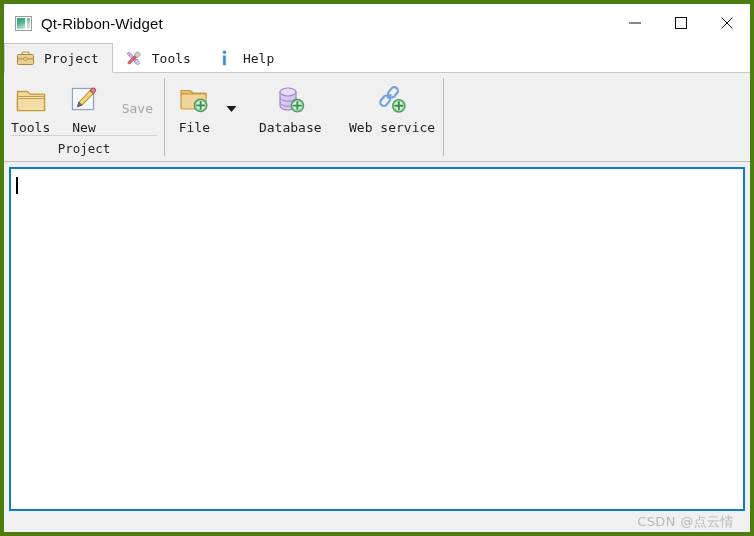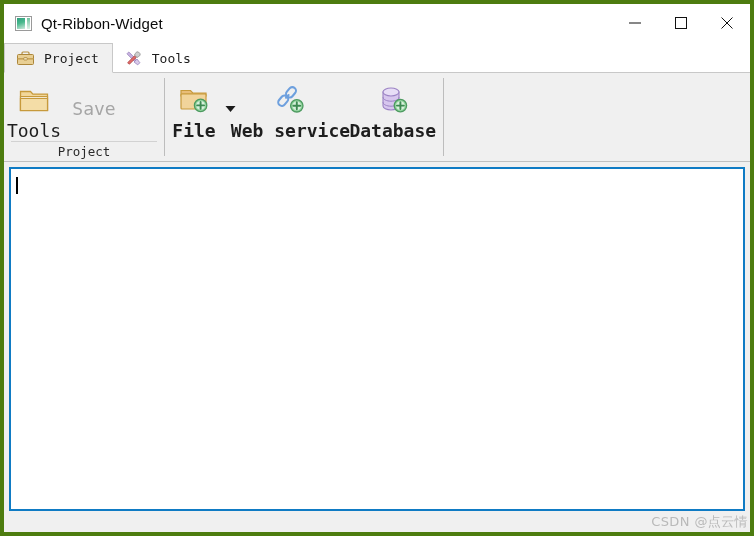--- a/index.html
+++ b/index.html
@@ -196,21 +196,21 @@
     height: 34px;
     display: flex;
     align-items: center;
     justify-content: center;
     flex: 0 0 auto;
   }
   .rbtn .ico svg { display: block; }
   .rbtn .cap {
     margin-top: 3px;
     font-family: "DejaVu Sans Mono", monospace;
-    font-size: 18px;
+    font-size: 13px;
     color: #1e1e1e;
     white-space: nowrap;
     text-align: center;
   }
   .rbtn.disabled .cap { color: #a6a6a6; }
   .rbtn.wide { width: 104px; }
   .rbtn.labelonly { padding-top: 0; justify-content: center; height: 56px; }
 
   .dropcaret {
     width: 16px;
@@ -247,21 +247,21 @@
   }
 
   
   #footer {
     height: 21px;
     min-height: 21px;
     background: #f0f0f0;
     display: flex;
     align-items: center;
     justify-content: flex-end;
-    padding-right: 2px;
+    padding-right: 16px;
     box-sizing: border-box;
     position: relative;
     text-align: right;
   }
   #watermark {
     font-family: "DejaVu Sans", sans-serif;
     font-size: 13px;
     color: #b9b9b9;
     letter-spacing: 0.4px;
     white-space: nowrap;
@@ -322,100 +322,124 @@
           </g>
           <g transform="rotate(45 9.5 9.5)">
             <rect x="8.3" y="6.5" width="2.4" height="10.2" rx="0.6" fill="#e06a68" stroke="#a94442" stroke-width="0.7"></rect>
             <path d="M7.2 2.3 l1.3 -0.9 h2.0 l1.3 0.9 v3.2 l-1.4 0.9 h-1.8 l-1.4 -0.9 z" fill="#cfcfcf" stroke="#8a8a8a" stroke-width="0.7"></path>
           </g>
         </svg>
       </span>
       <span>Tools</span>
     </div>
 
+    <div class="tab">
+      <span class="tab-ico">
+        <svg width="19" height="19" viewBox="0 0 19 19">
+          <circle cx="9.5" cy="3.2" r="1.8" fill="#3f8fd4"></circle>
+          <path d="M7.8 6.6 h3.4 v9.6 h-3.4 z" fill="#6fb0e8"></path>
+          <path d="M8.6 6.6 h1.2 v9.6 h-1.2 z" fill="#2f7cc0"></path>
+        </svg>
+      </span>
+      <span>Help</span>
+    </div>
 
   </div>
 
   <div id="ribbon">
 
     <div class="rgroup" style="width:160px;">
       <div class="btnrow">
         <div class="rbtn">
           <span class="ico">
             <svg width="32" height="32" viewBox="0 0 32 32">
               <path d="M2.5 7.5 h10 l2.4 2.6 h14.6 v16.4 h-27 z" fill="#f2d79a" stroke="#c79a3c" stroke-width="1.3"></path>
               <path d="M2.5 12.6 h27 v13.9 h-27 z" fill="#ffffff" stroke="#c79a3c" stroke-width="1.2"></path>
               <path d="M2.5 14.5 h27 v12 h-27 z" fill="#f4dda7" stroke="#c79a3c" stroke-width="1.2"></path>
             </svg>
           </span>
           <span class="cap">Tools</span>
         </div>
 
+        <div class="rbtn">
+          <span class="ico">
+            <svg width="32" height="32" viewBox="0 0 32 32">
+              <rect x="4.5" y="4.5" width="21" height="21" fill="#ffffff" stroke="#8ba3bd" stroke-width="1.3"></rect>
+              <rect x="6.2" y="6.2" width="17.6" height="17.6" fill="#f4f8fc"></rect>
+              <g transform="rotate(-1 16 16)">
+                <path d="M9.5 22.5 l1.4 -4.4 L22.3 6.6 l3.1 3.1 L13.9 21.1 z" fill="#f6d87a" stroke="#b59432" stroke-width="1.1"></path>
+                <path d="M22.3 6.6 l2.0 -2.0 a1.6 1.6 0 0 1 2.3 0 l0.8 0.8 a1.6 1.6 0 0 1 0 2.3 l-2.0 2.0 z" fill="#e8807e" stroke="#a8504e" stroke-width="1"></path>
+                <path d="M9.5 22.5 l1.4 -4.4 l3.0 3.0 z" fill="#5f6b78" stroke="#49535e" stroke-width="0.8"></path>
+              </g>
+            </svg>
+          </span>
+          <span class="cap">New</span>
+        </div>
 
         <div class="rbtn disabled labelonly">
           <span class="cap">Save</span>
         </div>
       </div>
       <div class="glabel-wrap">
         <span class="glabel">Project</span>
       </div>
     </div>
 
     <div class="gsep"></div>
 
-    <div class="rgroup" style="width:278px;font-weight:bold;">
+    <div class="rgroup" style="width:278px;">
       <div class="btnrow">
         <div class="rbtn">
           <span class="ico">
             <svg width="32" height="32" viewBox="0 0 32 32">
               <path d="M3 6.5 h9.5 l2.3 2.5 h13.2 v3 h-25 z" fill="#e8bd79" stroke="#c79a3c" stroke-width="1.2"></path>
               <rect x="3" y="9.8" width="25" height="15.2" rx="1" fill="#f1d49b" stroke="#c79a3c" stroke-width="1.2"></rect>
               <circle cx="22.6" cy="21.4" r="6.2" fill="#8fd49b" stroke="#4d9a60" stroke-width="1.3"></circle>
               <circle cx="22.6" cy="21.4" r="4.4" fill="#d8f0dc"></circle>
               <path d="M22.6 17.9 v7.0 M19.1 21.4 h7.0" stroke="#3e8a52" stroke-width="1.9" stroke-linecap="round"></path>
             </svg>
           </span>
           <span class="cap">File</span>
         </div>
         <div class="dropcaret">
           <svg width="11" height="8" viewBox="0 0 11 8">
             <path d="M0.5 1 L10.5 1 L5.5 7 z" fill="#1b1b1b"></path>
           </svg>
+        </div>
+
+        <div class="rbtn wide">
+          <span class="ico">
+            <svg width="32" height="32" viewBox="0 0 32 32">
+              <path d="M6 8 v14 c0 2.2 3.6 4 8 4 s8 -1.8 8 -4 V8 z" fill="#d7c6ee" stroke="#9b82c4" stroke-width="1.1"></path>
+              <ellipse cx="14" cy="8" rx="8" ry="4" fill="#e7ddf6" stroke="#9b82c4" stroke-width="1.1"></ellipse>
+              <path d="M6 13.2 c0 2.2 3.6 4 8 4 s8 -1.8 8 -4" fill="none" stroke="#9b82c4" stroke-width="1"></path>
+              <path d="M6 18.2 c0 2.2 3.6 4 8 4 s8 -1.8 8 -4" fill="none" stroke="#9b82c4" stroke-width="1"></path>
+              <circle cx="23.4" cy="21.6" r="6.2" fill="#8fd49b" stroke="#4d9a60" stroke-width="1.3"></circle>
+              <circle cx="23.4" cy="21.6" r="4.4" fill="#d8f0dc"></circle>
+              <path d="M23.4 18.1 v7.0 M19.9 21.6 h7.0" stroke="#3e8a52" stroke-width="1.9" stroke-linecap="round"></path>
+            </svg>
+          </span>
+          <span class="cap">Database</span>
         </div>
 
         <div class="rbtn wide">
           <span class="ico">
             <svg width="32" height="32" viewBox="0 0 32 32">
               <g stroke="#6ea0de" stroke-width="2.1" fill="none" stroke-linecap="round">
                 <rect x="13.4" y="2.6" width="7.2" height="11.4" rx="3.6" transform="rotate(40 17 8.3)"></rect>
                 <rect x="5.6" y="11.0" width="7.2" height="11.4" rx="3.6" transform="rotate(40 9.2 16.7)"></rect>
                 <path d="M12.0 13.8 L14.6 11.0"></path>
               </g>
               <circle cx="22.8" cy="21.8" r="6.2" fill="#8fd49b" stroke="#4d9a60" stroke-width="1.3"></circle>
               <circle cx="22.8" cy="21.8" r="4.4" fill="#d8f0dc"></circle>
               <path d="M22.8 18.3 v7.0 M19.3 21.8 h7.0" stroke="#3e8a52" stroke-width="1.9" stroke-linecap="round"></path>
             </svg>
           </span>
           <span class="cap">Web service</span>
         </div>
-
-        <div class="rbtn wide">
-          <span class="ico">
-            <svg width="32" height="32" viewBox="0 0 32 32">
-              <path d="M6 8 v14 c0 2.2 3.6 4 8 4 s8 -1.8 8 -4 V8 z" fill="#d7c6ee" stroke="#9b82c4" stroke-width="1.1"></path>
-              <ellipse cx="14" cy="8" rx="8" ry="4" fill="#e7ddf6" stroke="#9b82c4" stroke-width="1.1"></ellipse>
-              <path d="M6 13.2 c0 2.2 3.6 4 8 4 s8 -1.8 8 -4" fill="none" stroke="#9b82c4" stroke-width="1"></path>
-              <path d="M6 18.2 c0 2.2 3.6 4 8 4 s8 -1.8 8 -4" fill="none" stroke="#9b82c4" stroke-width="1"></path>
-              <circle cx="23.4" cy="21.6" r="6.2" fill="#8fd49b" stroke="#4d9a60" stroke-width="1.3"></circle>
-              <circle cx="23.4" cy="21.6" r="4.4" fill="#d8f0dc"></circle>
-              <path d="M23.4 18.1 v7.0 M19.9 21.6 h7.0" stroke="#3e8a52" stroke-width="1.9" stroke-linecap="round"></path>
-            </svg>
-          </span>
-          <span class="cap">Database</span>
-        </div>
       </div>
     </div>
 
     <div class="gsep"></div>
 
     <div style="flex:1 1 auto;"></div>
   </div>
 
   <div id="editor-wrap">
     <div id="editor">

